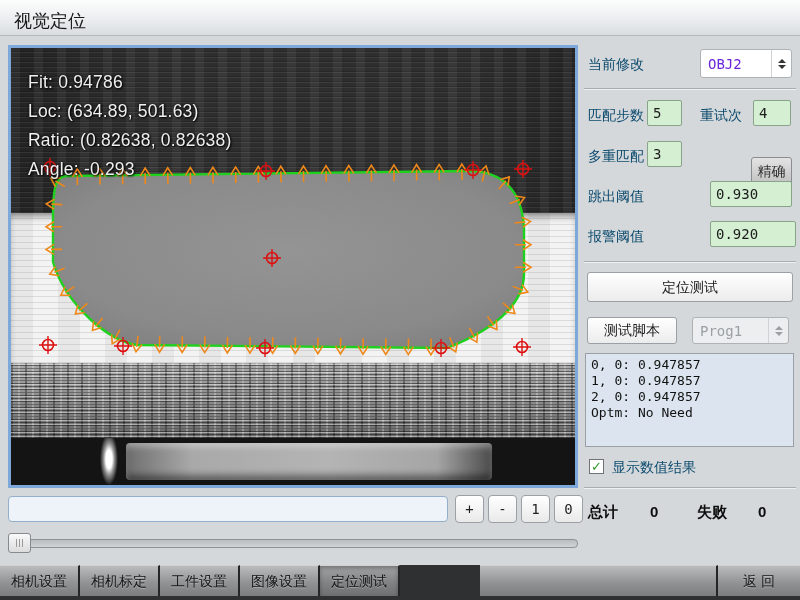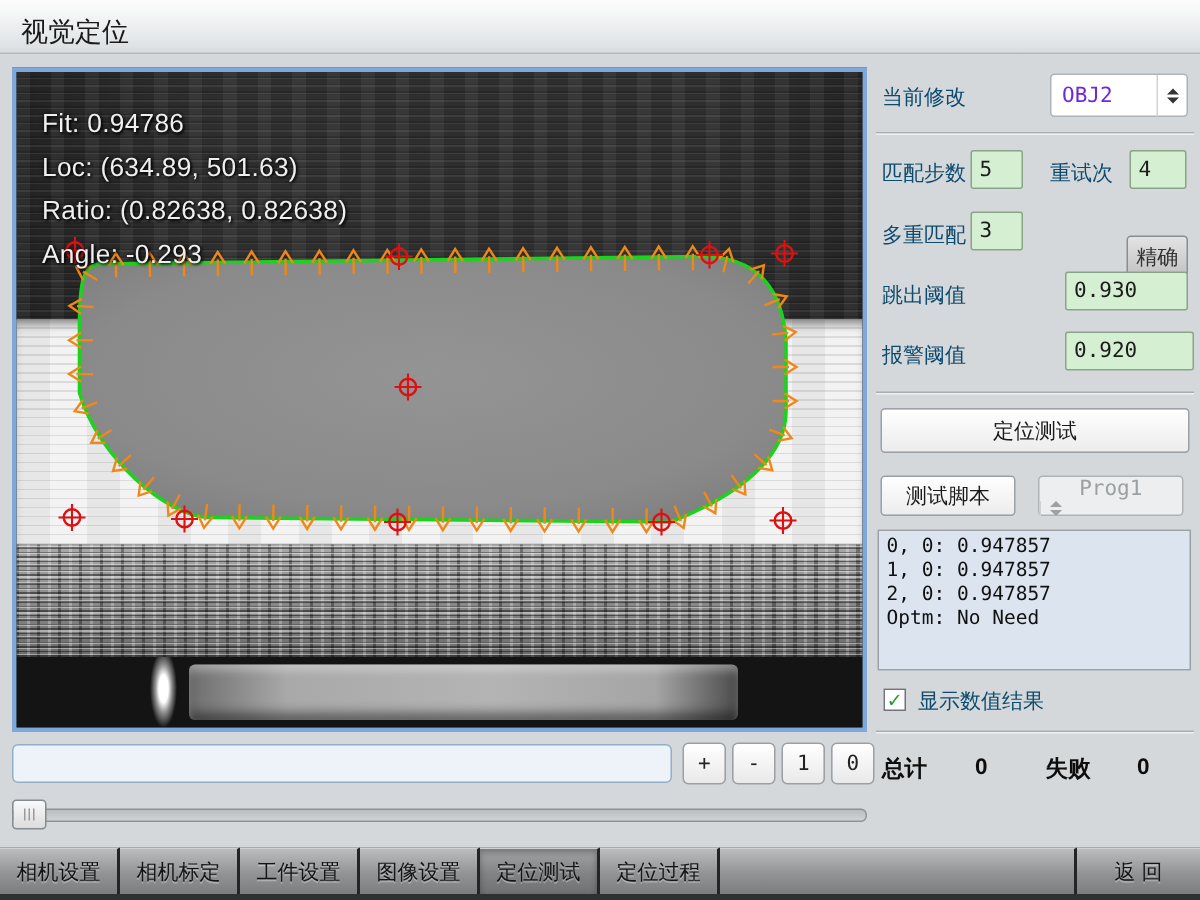--- a/index.html
+++ b/index.html
@@ -265,21 +265,21 @@
   <div class="val-green" style="left:710px; top:181px; width:82px;">0.930</div>
 
   <div class="lbl" style="left:588px; top:228px;">报警阈值</div>
   <div class="val-green" style="left:710px; top:221px; width:86px;">0.920</div>
 
   <div class="sep" style="left:584px; top:261px;"></div>
 
   <div class="btn-white" style="left:587px; top:272px; width:206px; height:30px; line-height:28px;">定位测试</div>
 
   <div class="btn-white" style="left:587px; top:317px; width:90px; height:27px; line-height:25px;">测试脚本</div>
-  <div class="combo disabled" style="left:692px; top:317px; width:97px; height:27px;flex-direction:column;">
+  <div class="combo disabled" style="left:692px; top:317px; width:97px; height:27px;">
     <span class="cv">Prog1</span>
     <span class="spin">
         <b class="up"></b>
         <b class="dn"></b>
       </span>
   </div>
 
   <div class="results">
     <div>0, 0: 0.947857</div>
     <div>1, 0: 0.947857</div>
@@ -298,18 +298,17 @@
   <div class="tot" style="left:650px; top:503px;">0</div>
   <div class="tot" style="left:697px; top:503px;">失败</div>
   <div class="tot" style="left:758px; top:503px;">0</div>
 
   <div class="tabbar">
     <div class="tab" style="left:80px; width:80px;">相机标定</div>
     <div class="tab" style="left:0;   width:80px;">相机设置</div>
     <div class="tab" style="left:160px;width:80px;">工件设置</div>
     <div class="tab" style="left:240px;width:80px;">图像设置</div>
     <div class="tab active" style="left:320px;width:80px;">定位测试</div>
-    <div class="tab" style="left:400px;width:80px;">定位过程</div>
     <div class="tab-fill" style="left:480px; width:238px;"></div>
     <div class="tab" style="left:718px; width:82px; border-right:none;">返 回</div>
   </div>
 
 </div>
 
 </body></html>

